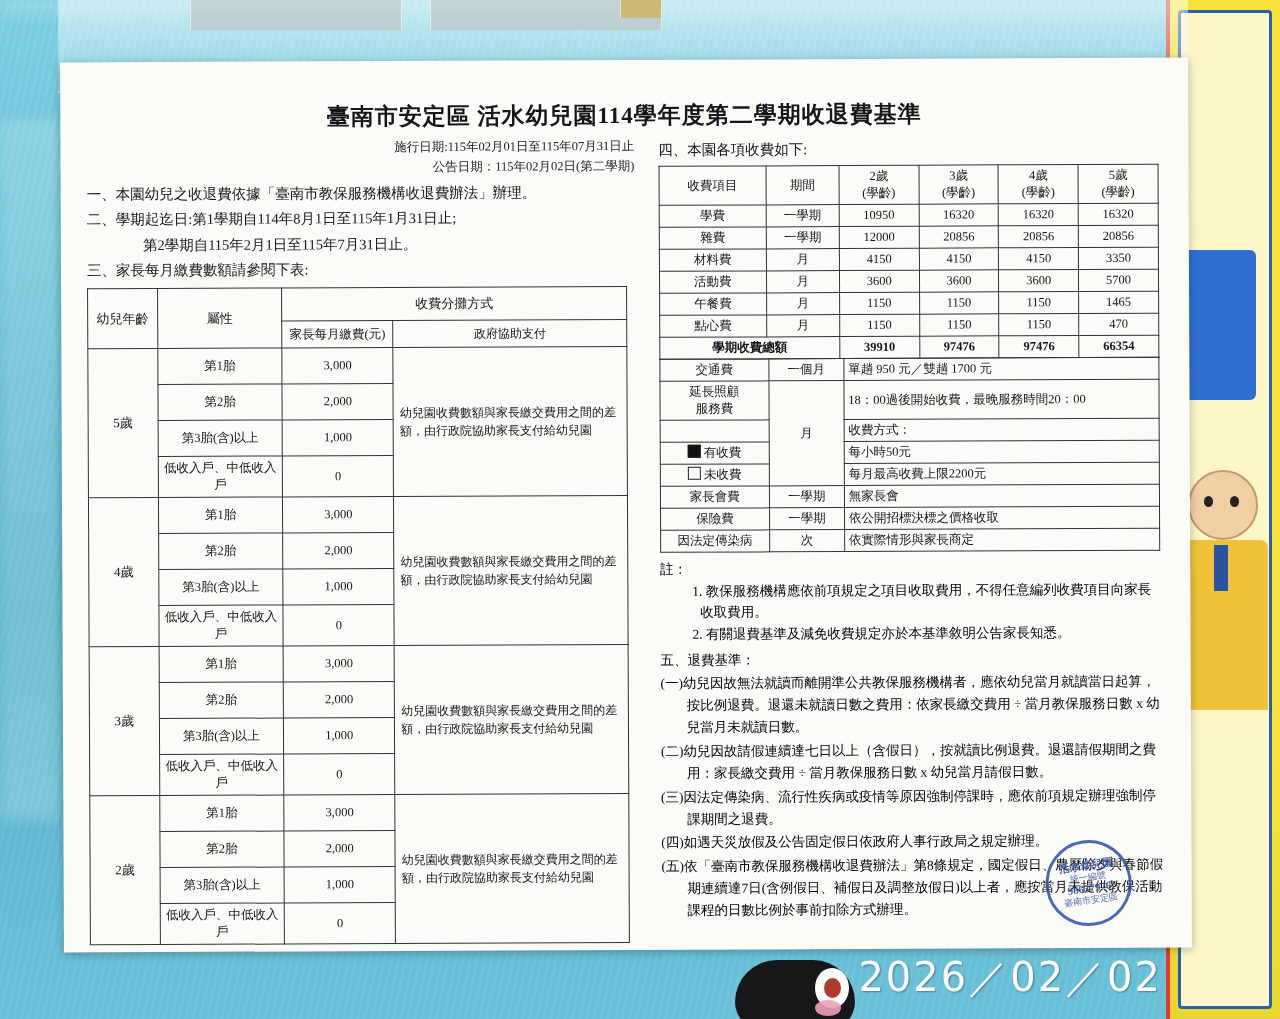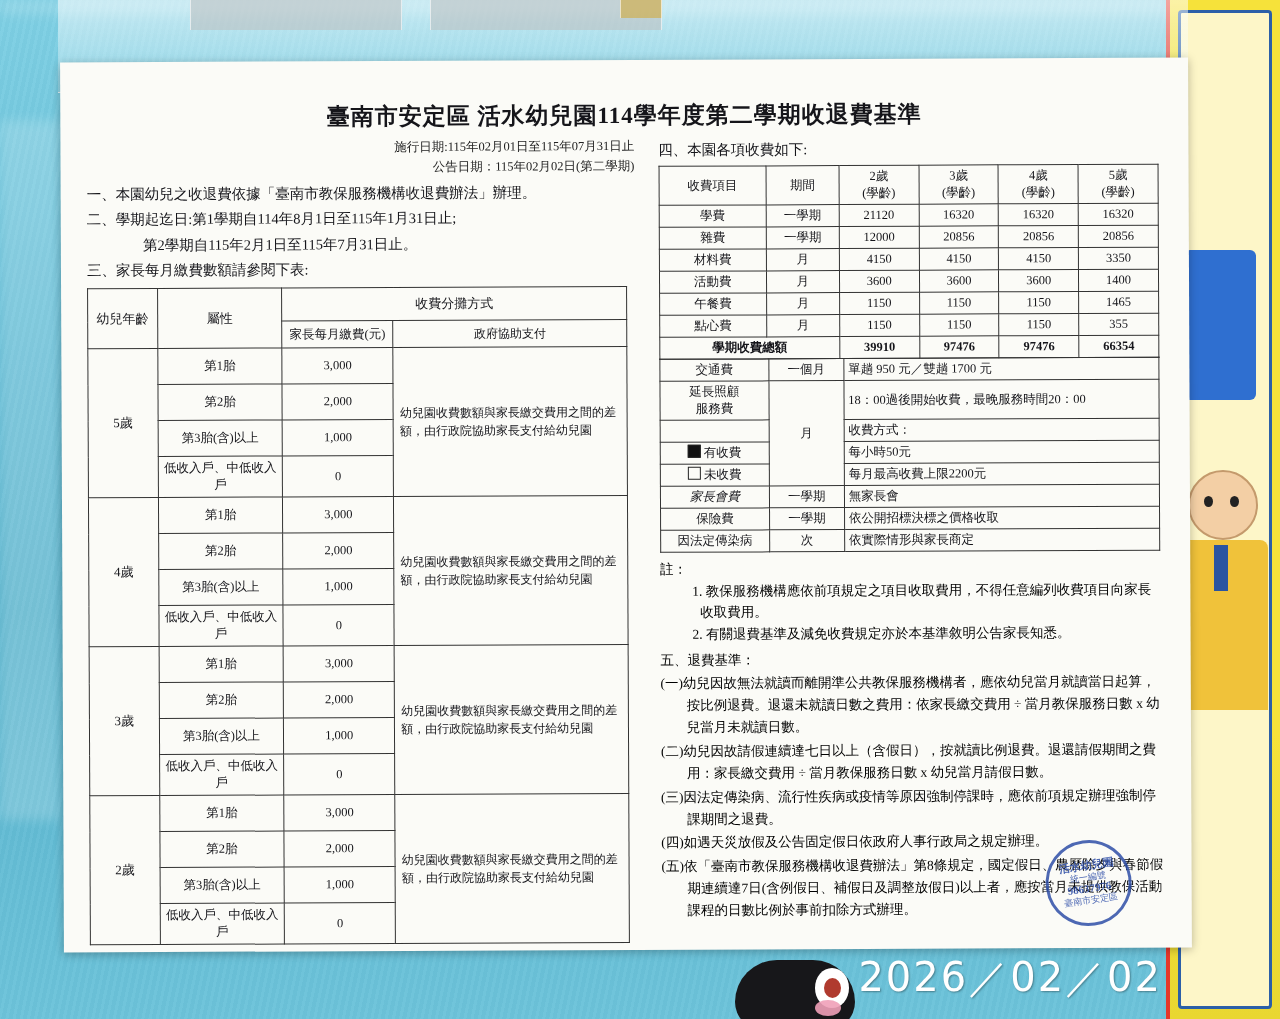--- a/index.html
+++ b/index.html
@@ -245,21 +245,21 @@
           <td><span>2歲</span><br><span>(學齡)</span></td>
           <td><span>3歲</span><br><span>(學齡)</span></td>
           <td><span>4歲</span><br><span>(學齡)</span></td>
           <td><span>5歲</span><br><span>(學齡)</span></td>
         </tr>
         </tbody>
             <tbody id="fee-rows">
               <tr>
                 <td class="item">學費</td>
                 <td class="period">一學期</td>
-                <td>21120</td>
+                <td>10950</td>
                 <td>16320</td>
                 <td>16320</td>
                 <td>16320</td>
               </tr>
               <tr>
                 <td class="item">雜費</td>
                 <td class="period">一學期</td>
                 <td>12000</td>
                 <td>20856</td>
                 <td>20856</td>
@@ -272,37 +272,37 @@
                 <td>4150</td>
                 <td>4150</td>
                 <td>3350</td>
               </tr>
               <tr>
                 <td class="item">活動費</td>
                 <td class="period">月</td>
                 <td>3600</td>
                 <td>3600</td>
                 <td>3600</td>
-                <td>1400</td>
+                <td>5700</td>
               </tr>
               <tr>
                 <td class="item">午餐費</td>
                 <td class="period">月</td>
                 <td>1150</td>
                 <td>1150</td>
                 <td>1150</td>
                 <td>1465</td>
               </tr>
               <tr>
                 <td class="item">點心費</td>
                 <td class="period">月</td>
                 <td>1150</td>
                 <td>1150</td>
                 <td>1150</td>
-                <td>355</td>
+                <td>470</td>
               </tr>
               <tr class="total">
                 <td colspan="2">學期收費總額</td>
                 <td>39910</td>
                 <td>97476</td>
                 <td>97476</td>
                 <td>66354</td>
               </tr>
             </tbody>
       </table>
@@ -325,21 +325,21 @@
               </tr>
               <tr>
                 <td style="width: 100px; border-radius: 6px;"><span class="chk on"></span><span>有收費</span></td>
                 <td colspan="4" class="leftalign" style="text-align: left;">每小時50元</td>
               </tr>
               <tr>
                 <td style="width: 100px;"><span class="chk"></span><span>未收費</span></td>
                 <td colspan="4" class="leftalign" style="text-align: left;">每月最高收費上限2200元</td>
               </tr>
               <tr>
-                <td style="width: 100px; font-style: italic;">家長會費</td>
+                <td style="width: 100px;">家長會費</td>
                 <td style="width: 66px;">一學期</td>
                 <td colspan="4" class="leftalign" style="text-align: left;">無家長會</td>
               </tr>
               <tr>
                 <td style="width: 100px;">保險費</td>
                 <td style="width: 66px;">一學期</td>
                 <td colspan="4" class="leftalign" style="text-align: left;">依公開招標決標之價格收取</td>
               </tr>
               <tr>
                 <td style="width: 100px;">因法定傳染病</td>

